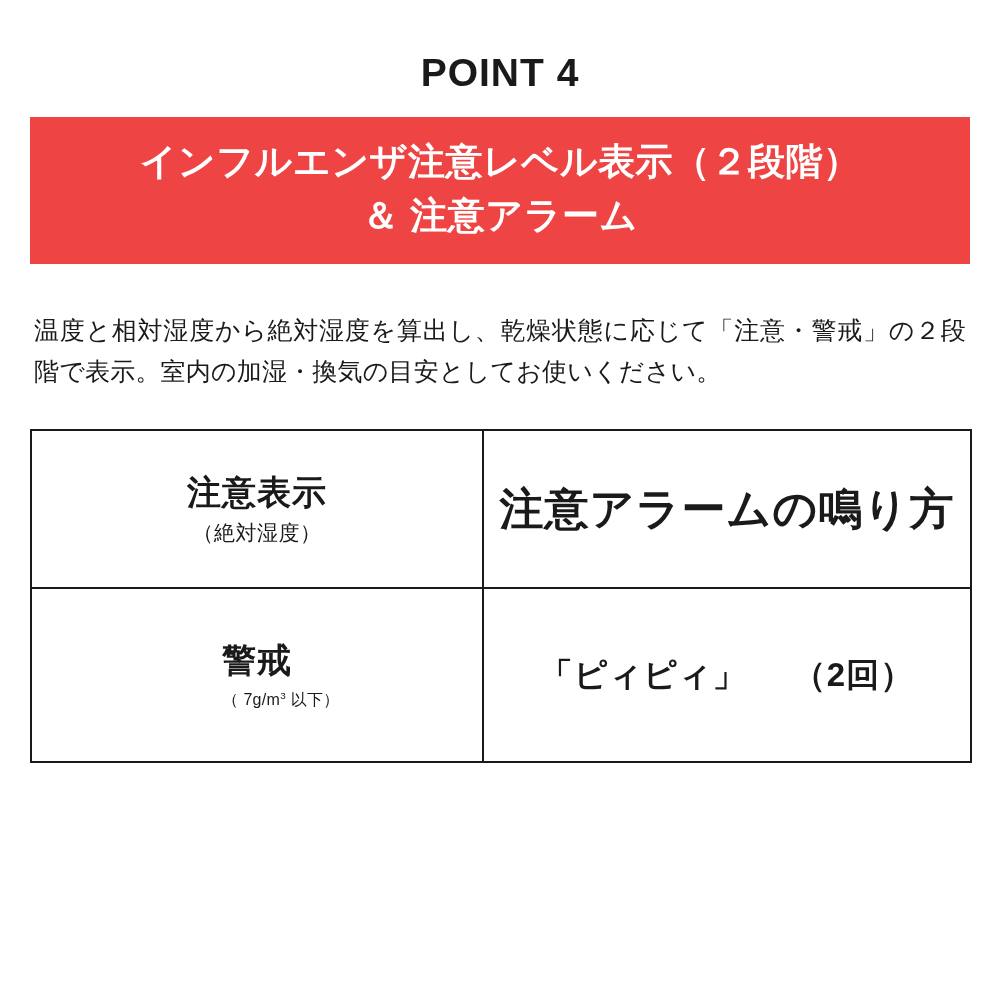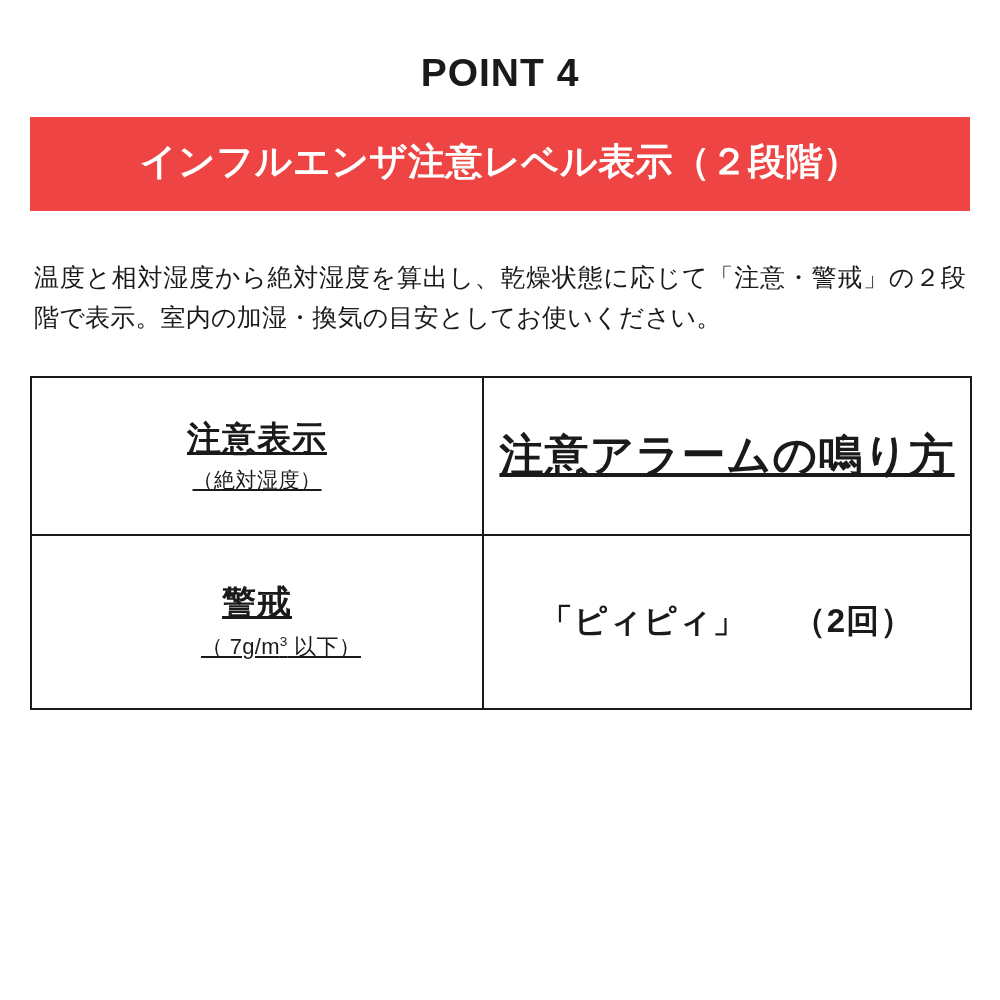--- a/index.html
+++ b/index.html
@@ -60,21 +60,20 @@
     letter-spacing: 0.2px;
     padding: 0 4px;
   }
 
   
   .spec-table {
     margin-top: 38px;
     width: 940px;
     border-collapse: collapse;
     table-layout: fixed;
-    text-decoration: underline;
   }
   .spec-table td {
     border: 2px solid #1a1a1a;
     text-align: center;
     vertical-align: middle;
     padding: 0;
   }
   .col-left { width: 452px; }
   .col-right { width: 488px; }
 
@@ -87,21 +86,21 @@
     line-height: 1.25;
     letter-spacing: 1px;
   }
   .cell-sub {
     font-size: 21px;
     font-weight: normal;
     margin-top: 6px;
     letter-spacing: 0.5px;
   }
   .cell-sub-small {
-    font-size: 22px;
+    font-size: 16px;
     font-weight: normal;
     margin-top: 8px;
     letter-spacing: 0.3px;
     padding-left: 48px;
   }
   .head-right {
     font-size: 44px;
     font-weight: bold;
     letter-spacing: 1px;
   }
@@ -124,20 +123,21 @@
 </style>
 </head>
 <body>
 
 <div class="page">
 
   <div class="point-label">POINT 4</div>
 
   <div class="banner">
     <span class="banner-line">インフルエンザ注意レベル表示（２段階）</span>
+    <span class="banner-line">＆ 注意アラーム</span>
   </div>
 
   <div class="description">温度と相対湿度から絶対湿度を算出し、乾燥状態に応じて「注意・警戒」の２段階で表示。室内の加湿・換気の目安としてお使いください。</div>
 
   <table class="spec-table">
     <colgroup>
       <col class="col-left">
       <col class="col-right">
     </colgroup>
     <tbody>

